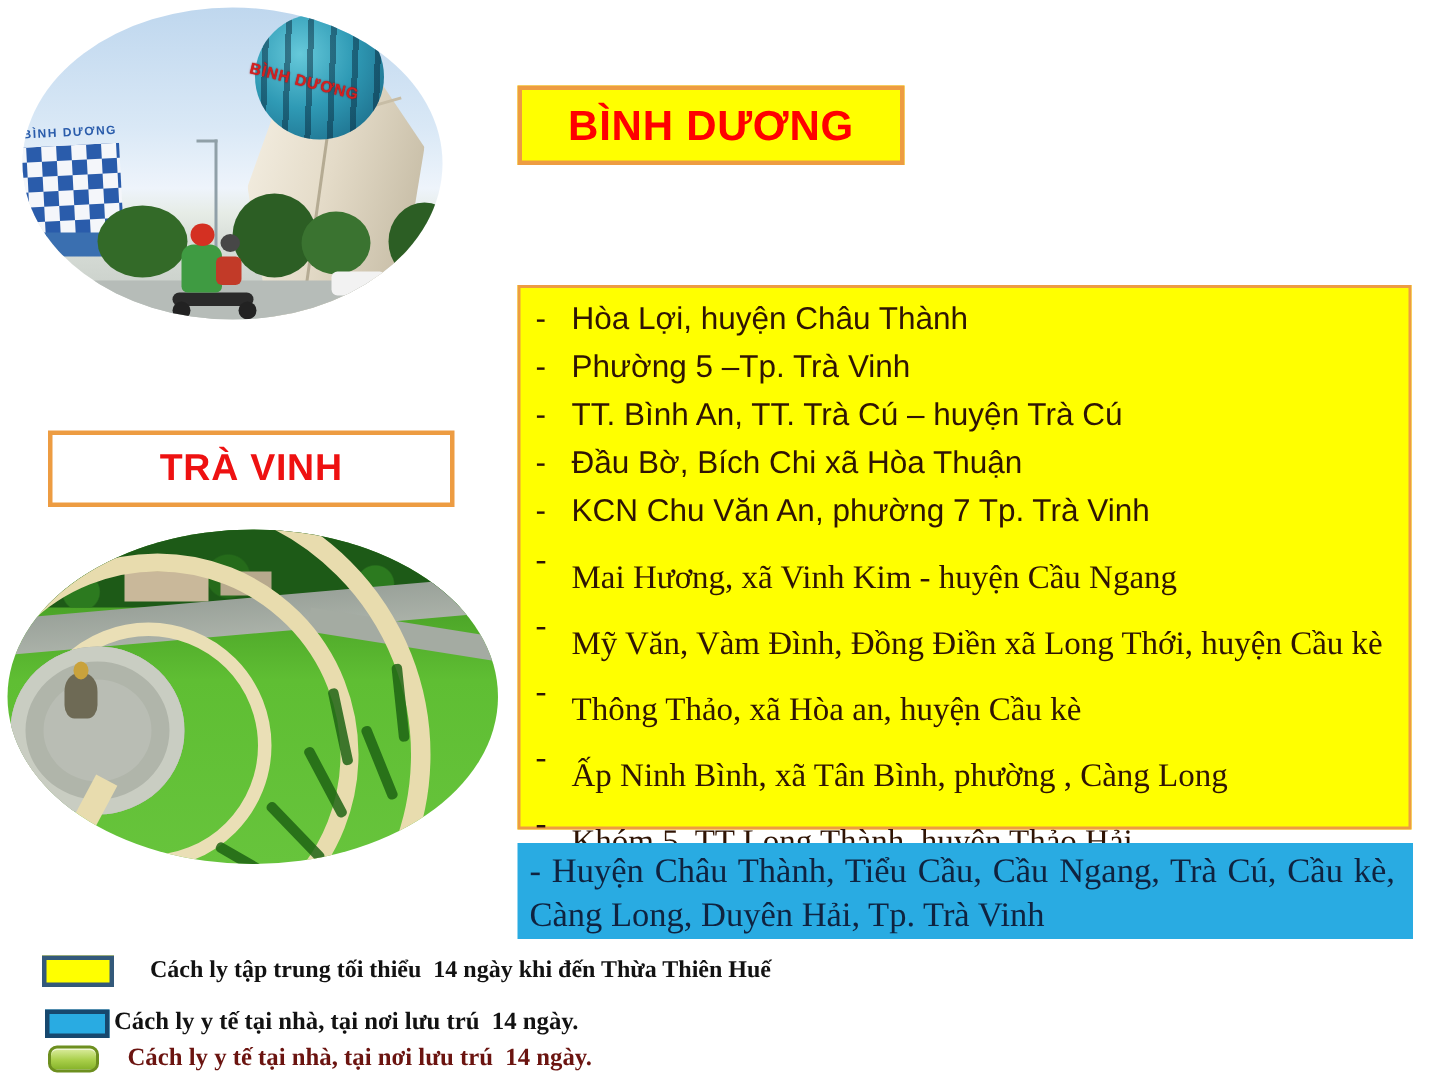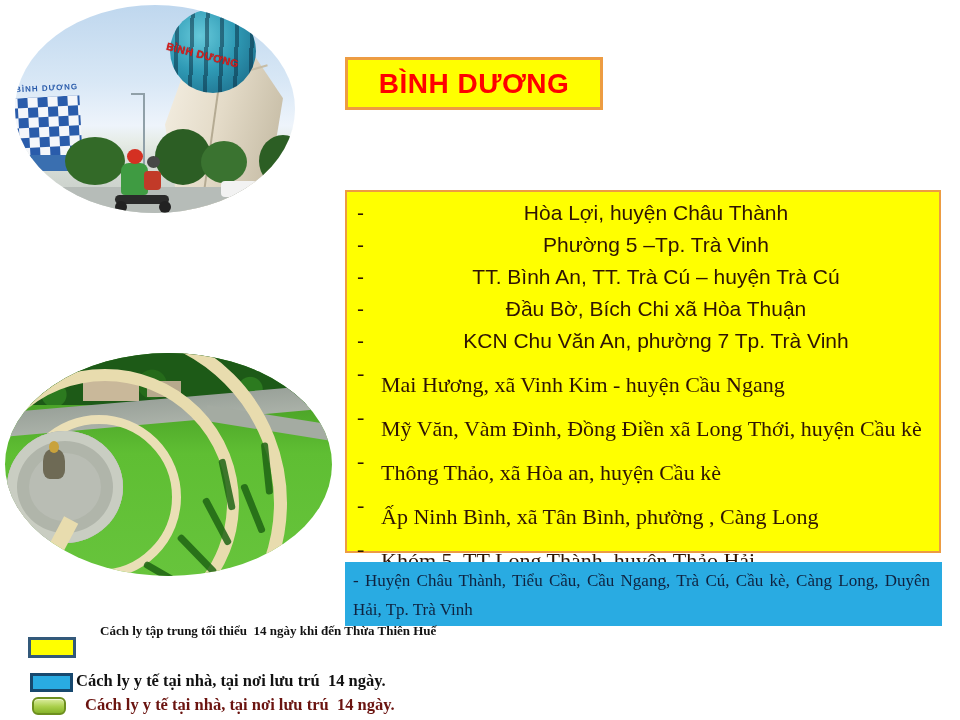--- a/index.html
+++ b/index.html
@@ -7,30 +7,30 @@
   .slide{position:relative;width:960px;height:720px;background:#fff;}
 
   
   .bd-title{position:absolute;left:345px;top:57px;width:252px;height:47px;background:#FFFF00;border:3px solid #ED9C42;display:flex;align-items:center;justify-content:center;font-size:28px;font-weight:bold;color:#FF0000;letter-spacing:.5px;}
   .tv-title{position:absolute;left:32px;top:287px;width:265px;height:45px;background:#ffffff;border:3px solid #ED9C42;display:flex;align-items:center;justify-content:center;font-size:25px;font-weight:bold;color:#EE1111;letter-spacing:.5px;}
 
   
   .loc-box{position:absolute;left:345px;top:190px;width:596px;height:363px;background:#FFFF00;border:2px solid #ED9C42;padding:5px 8px 0 0;box-sizing:border-box;}
   .loc-item{display:flex;font-size:21px;line-height:32px;color:#2F1404;}
   .loc-item .dash{width:24px;padding-left:10px;flex:none;}
-  .loc-item .txt{flex:1;display:block;text-align:center;}
+  .loc-item .txt{flex:1;display:block;}
   .loc-item.serif{font-family:"Liberation Serif","DejaVu Serif",serif;font-size:22px;}
   .loc-item.serif .txt{text-align:justify;margin-top:12px;}
 
   
-  .districts-box{position:absolute;left:345px;top:562px;width:597px;height:64px;background:#29ABE2;box-sizing:border-box;padding:4px 12px 0 8px;font-family:"Liberation Serif","DejaVu Serif",serif;font-size:17px;line-height:29px;color:#0F2340;text-align:justify;}
+  .districts-box{position:absolute;left:345px;top:562px;width:597px;height:64px;background:#29ABE2;box-sizing:border-box;padding:4px 12px 0 8px;font-family:"Liberation Serif","DejaVu Serif",serif;font-size:23px;line-height:29px;color:#0F2340;text-align:justify;}
 
   
   .legend-label{position:absolute;font-family:"Liberation Serif","DejaVu Serif",serif;font-weight:bold;color:#121212;white-space:pre-wrap;}
-  .lg1{left:100px;top:623px;font-size:13px;}
+  .lg1{left:100px;top:638px;font-size:16px;}
   .lg2{left:76px;top:671px;font-size:16.5px;}
   .lg3{left:85px;top:695px;font-size:16.5px;color:#6B1410;}
   .sw1{position:absolute;left:28px;top:637px;width:42px;height:15px;background:#FFFF00;border:3px solid #33597A;}
   .sw2{position:absolute;left:30px;top:673px;width:37px;height:13px;background:#29ABE2;border:3px solid #17486E;}
   .sw3{position:absolute;left:32px;top:697px;width:30px;height:14px;border-radius:6px;background:linear-gradient(180deg,#dceda0 0%,#a9cf4a 55%,#86b32a 100%);border:2px solid #6D8F1F;box-shadow:inset 0 1px 0 rgba(255,255,255,.6);}
 
   
   .province-box{position:absolute;left:615px;top:655px;width:330px;height:40px;background:#92D050;border:1px solid #d4d4d4;display:flex;align-items:center;justify-content:center;font-family:"Liberation Serif","DejaVu Serif",serif;font-weight:bold;font-size:22px;color:#1B1B1B;}
 
   
@@ -120,20 +120,23 @@
     <div class="part rider-body"></div>
     <div class="part rider-helmet"></div>
     <div class="part rider2-helmet"></div>
     <div class="part rider-bag"></div>
   </div>
 
   <div class="bd-title">
     <span>BÌNH DƯƠNG</span>
   </div>
 
+  <div class="tv-title">
+    <span>TRÀ VINH</span>
+  </div>
 
   <div class="oval photo-park">
     <div class="part park-trees"></div>
     <div class="part park-bldg1"></div>
     <div class="part park-bldg2"></div>
     <div class="part park-road"></div>
     <div class="part park-road2"></div>
     <div class="arc arc3"></div>
     <div class="arc arc2"></div>
     <div class="arc arc1"></div>

